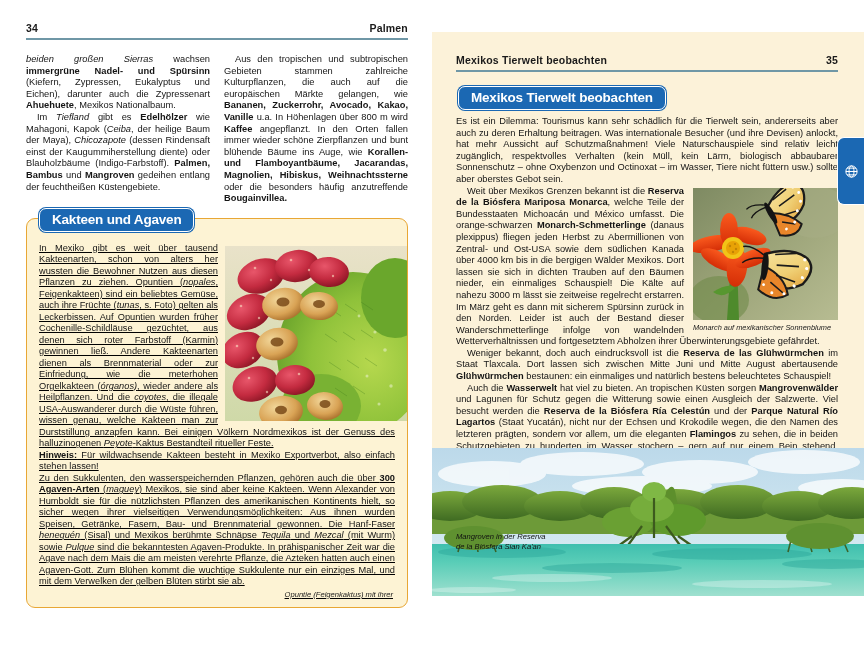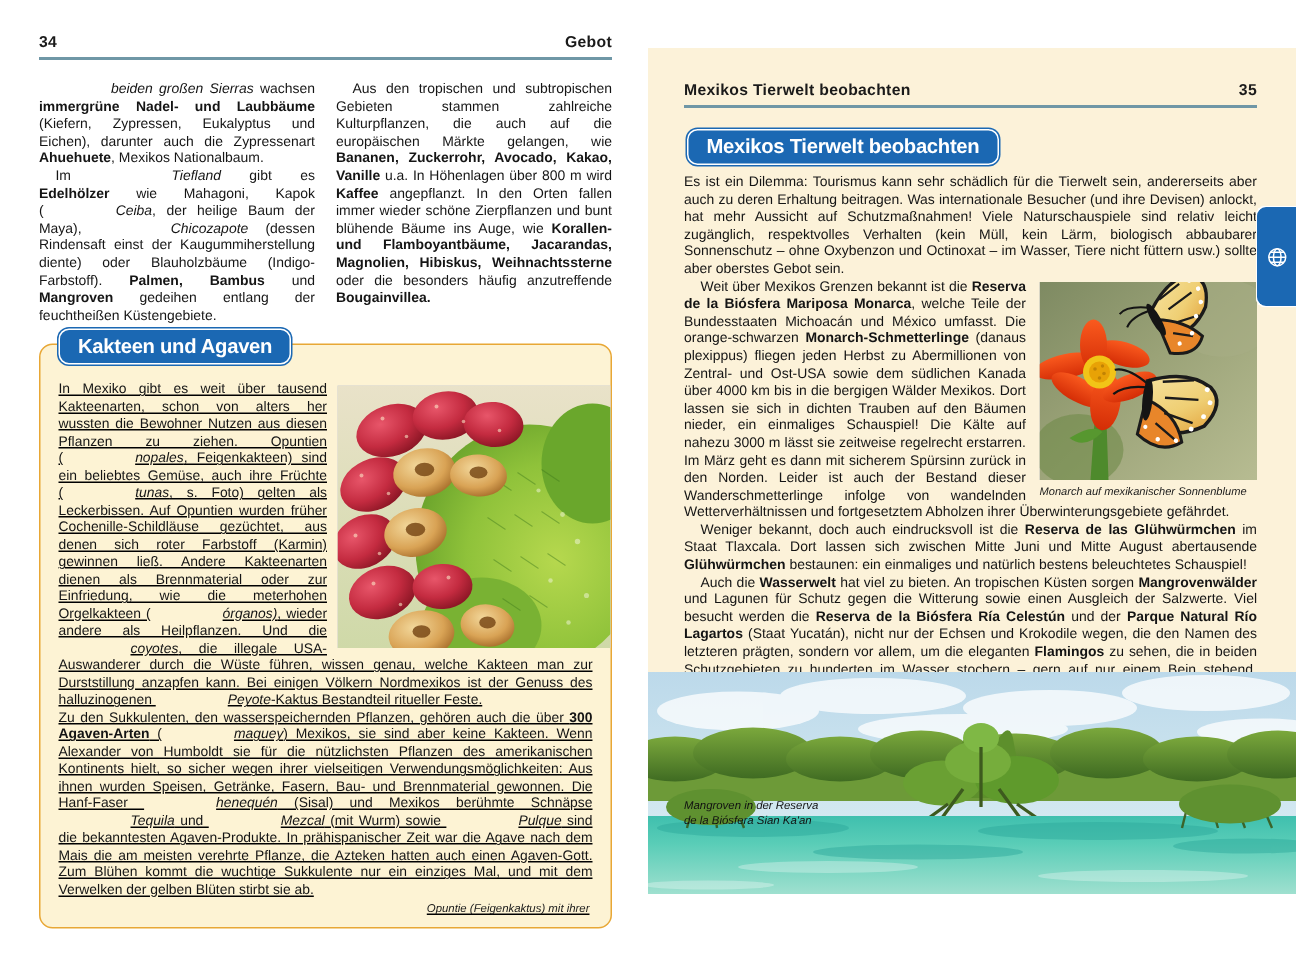--- a/index.html
+++ b/index.html
@@ -20,21 +20,21 @@
     border-bottom:2.2px solid #6f97a6;padding-bottom:4px;margin-bottom:14px;}
   .runhead .folio,.runhead .chap{
     font-size:10.5px;font-weight:bold;color:#1a1a1a;letter-spacing:.2px;}
 
   
   .cols{column-count:2;column-gap:14px;font-size:9.3px;line-height:11.6px;
     color:#151515;text-align:justify;hyphens:auto;}
   .cols p{margin:0;text-indent:11px;}
   .cols p.first{text-indent:0;}
   b{font-weight:bold;}
-  i{font-style:italic;margin-left:48px;}
+  i{font-style:italic;}
 
   
   .infobox{position:relative;margin-top:13px;background:#fdf3d4;
     border:1.6px solid #e8a735;border-radius:9px;
     padding:24px 12px 8px 12px;min-height:380px;box-sizing:border-box;text-decoration:underline;}
   .box-banner{position:absolute;top:-11px;left:12px;background:#1b68b3;
     border:1.5px solid #ffffff;border-radius:7px;color:#fff;
     font-size:13.5px;font-weight:bold;padding:3px 12px 4px 12px;
     letter-spacing:-.2px;white-space:nowrap;
     box-shadow:0 0 0 1px #1b68b3;}
@@ -68,25 +68,25 @@
 </style>
 </head>
 <body>
 
 <div class="spread">
 
   <div class="page page-left">
 
     <div class="runhead">
       <span class="folio">34</span>
-      <span class="chap">Gebot</span>
+      <span class="chap">Palmen</span>
     </div>
 
     <div class="cols">
-      <p class="first"><i>beiden großen Sierras</i> <span>wachsen </span><b>immergrüne Nadel- und Laubbäume</b><span> (Kiefern, Zypressen, Eukalyptus und Eichen), darunter auch die Zypressenart </span><b>Ahuehuete</b><span>, Mexikos Nationalbaum.</span></p>
+      <p class="first"><i>beiden großen Sierras</i> <span>wachsen </span><b>immergrüne Nadel- und Spürsinn</b><span> (Kiefern, Zypressen, Eukalyptus und Eichen), darunter auch die Zypressenart </span><b>Ahuehuete</b><span>, Mexikos Nationalbaum.</span></p>
 
       <p><span>Im </span><i>Tiefland</i><span> gibt es </span><b>Edelhölzer</b><span> wie Mahagoni, Kapok (</span><i>Ceiba</i><span>, der heilige Baum der Maya), </span><i>Chicozapote</i><span> (dessen Rindensaft einst der Kaugummiherstellung diente) oder Blauholzbäume (Indigo-Farbstoff). </span><b>Palmen, Bambus</b><span> und </span><b>Mangroven</b><span> gedeihen entlang der feuchtheißen Küstengebiete.</span></p>
 
       <p><span>Aus den tropischen und subtropischen Gebieten stammen zahlreiche Kulturpflanzen, die auch auf die europäischen Märkte gelangen, wie </span><b>Bananen, Zuckerrohr, Avocado, Kakao, Vanille</b><span> u.a. In Höhenlagen über 800 m wird </span><b>Kaffee</b><span> angepflanzt. In den Orten fallen immer wieder schöne Zierpflanzen und bunt blühende Bäume ins Auge, wie </span><b>Korallen- und Flamboyantbäume, Jacarandas, Magnolien, Hibiskus, Weihnachtssterne</b><span> oder die besonders häufig anzutreffende </span><b>Bougainvillea.</b></p>
     </div>
 
     <div class="infobox">
       <div class="box-banner">Kakteen und Agaven</div>
 
       <div class="boxtext">
@@ -162,20 +162,21 @@
                 <circle cx="24" cy="132" r="1.3"></circle>
               <circle cx="42" cy="146" r="1.2"></circle>
                 <circle cx="74" cy="128" r="1.3"></circle>
                 <circle cx="108" cy="30" r="1.2"></circle>
             </g>
           </svg>
         </div>
 
         <p><span>In Mexiko gibt es weit über tausend Kakteenarten, schon von alters her wussten die Bewohner Nutzen aus diesen Pflanzen zu ziehen. Opuntien (</span><i>nopales</i><span>, Feigenkakteen) sind ein beliebtes Gemüse, auch ihre Früchte (</span><i>tunas</i><span>, s. Foto) gelten als Leckerbissen. Auf Opuntien wurden früher Cochenille-Schildläuse gezüchtet, aus denen sich roter Farbstoff (Karmin) gewinnen ließ. Andere Kakteenarten dienen als Brennmaterial oder zur Einfriedung, wie die meterhohen Orgelkakteen (</span><i>órganos)</i><span>, wieder andere als Heilpflanzen. Und die </span><i>coyotes</i><span>, die illegale USA-Auswanderer durch die Wüste führen, wissen genau, welche Kakteen man zur Durststillung anzapfen kann. Bei einigen Völkern Nordmexikos ist der Genuss des halluzinogenen </span><i>Peyote</i><span>-Kaktus Bestandteil ritueller Feste.</span></p>
 
+        <p><b>Hinweis:</b><span> Für wildwachsende Kakteen besteht in Mexiko Exportverbot, also einfach stehen lassen!</span></p>
 
         <p><span>Zu den Sukkulenten, den wasserspeichernden Pflanzen, gehören auch die über </span><b>300 Agaven-Arten</b><span> (</span><i>maguey</i><span>) Mexikos, sie sind aber keine Kakteen. Wenn Alexander von Humboldt sie für die nützlichsten Pflanzen des amerikanischen Kontinents hielt, so sicher wegen ihrer vielseitigen Verwendungsmöglichkeiten: Aus ihnen wurden Speisen, Getränke, Fasern, Bau- und Brennmaterial gewonnen. Die Hanf-Faser </span><i>henequén</i><span> (Sisal) und Mexikos berühmte Schnäpse </span><i>Tequila</i><span> und </span><i>Mezcal</i><span> (mit Wurm) sowie </span><i>Pulque</i><span> sind die bekanntesten Agaven-Produkte. In prähispanischer Zeit war die Agave nach dem Mais die am meisten verehrte Pflanze, die Azteken hatten auch einen Agaven-Gott. Zum Blühen kommt die wuchtige Sukkulente nur ein einziges Mal, und mit dem Verwelken der gelben Blüten stirbt sie ab.</span></p>
 
         <div class="cap cactus-cap">Opuntie (Feigenkaktus) mit ihrer</div>
       </div>
     </div>
   </div>
 
   <div class="page page-right">
 

